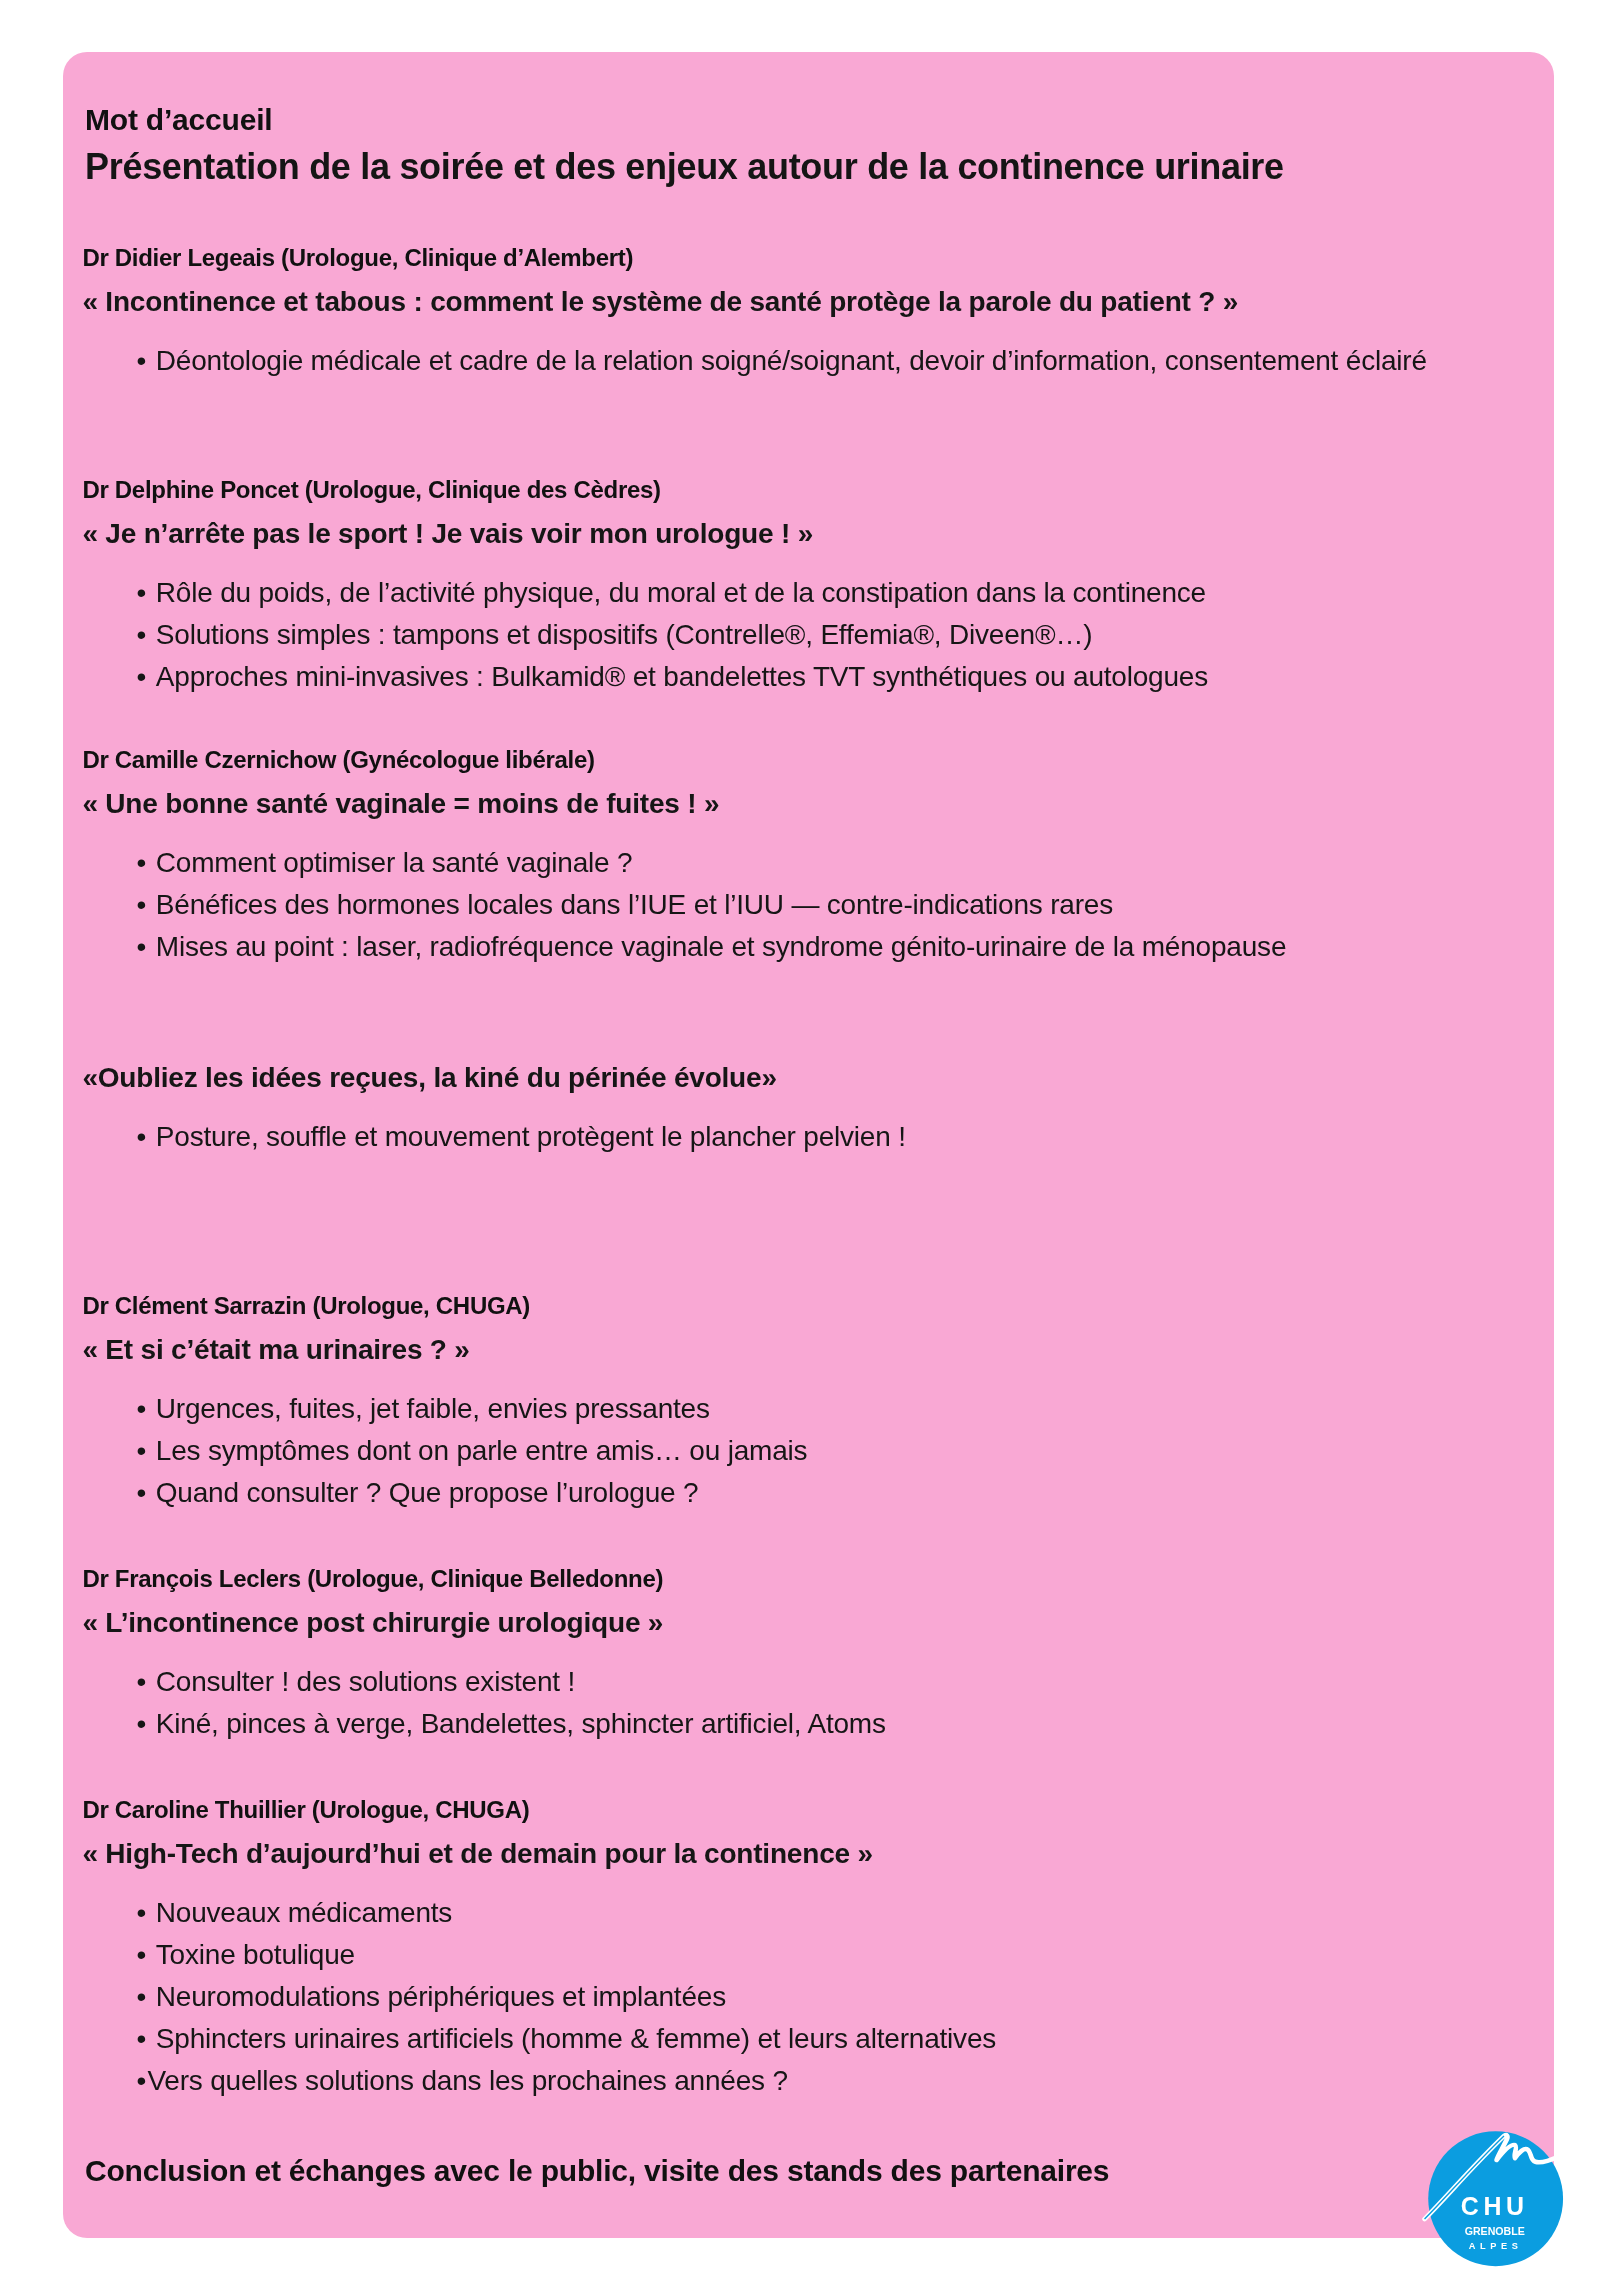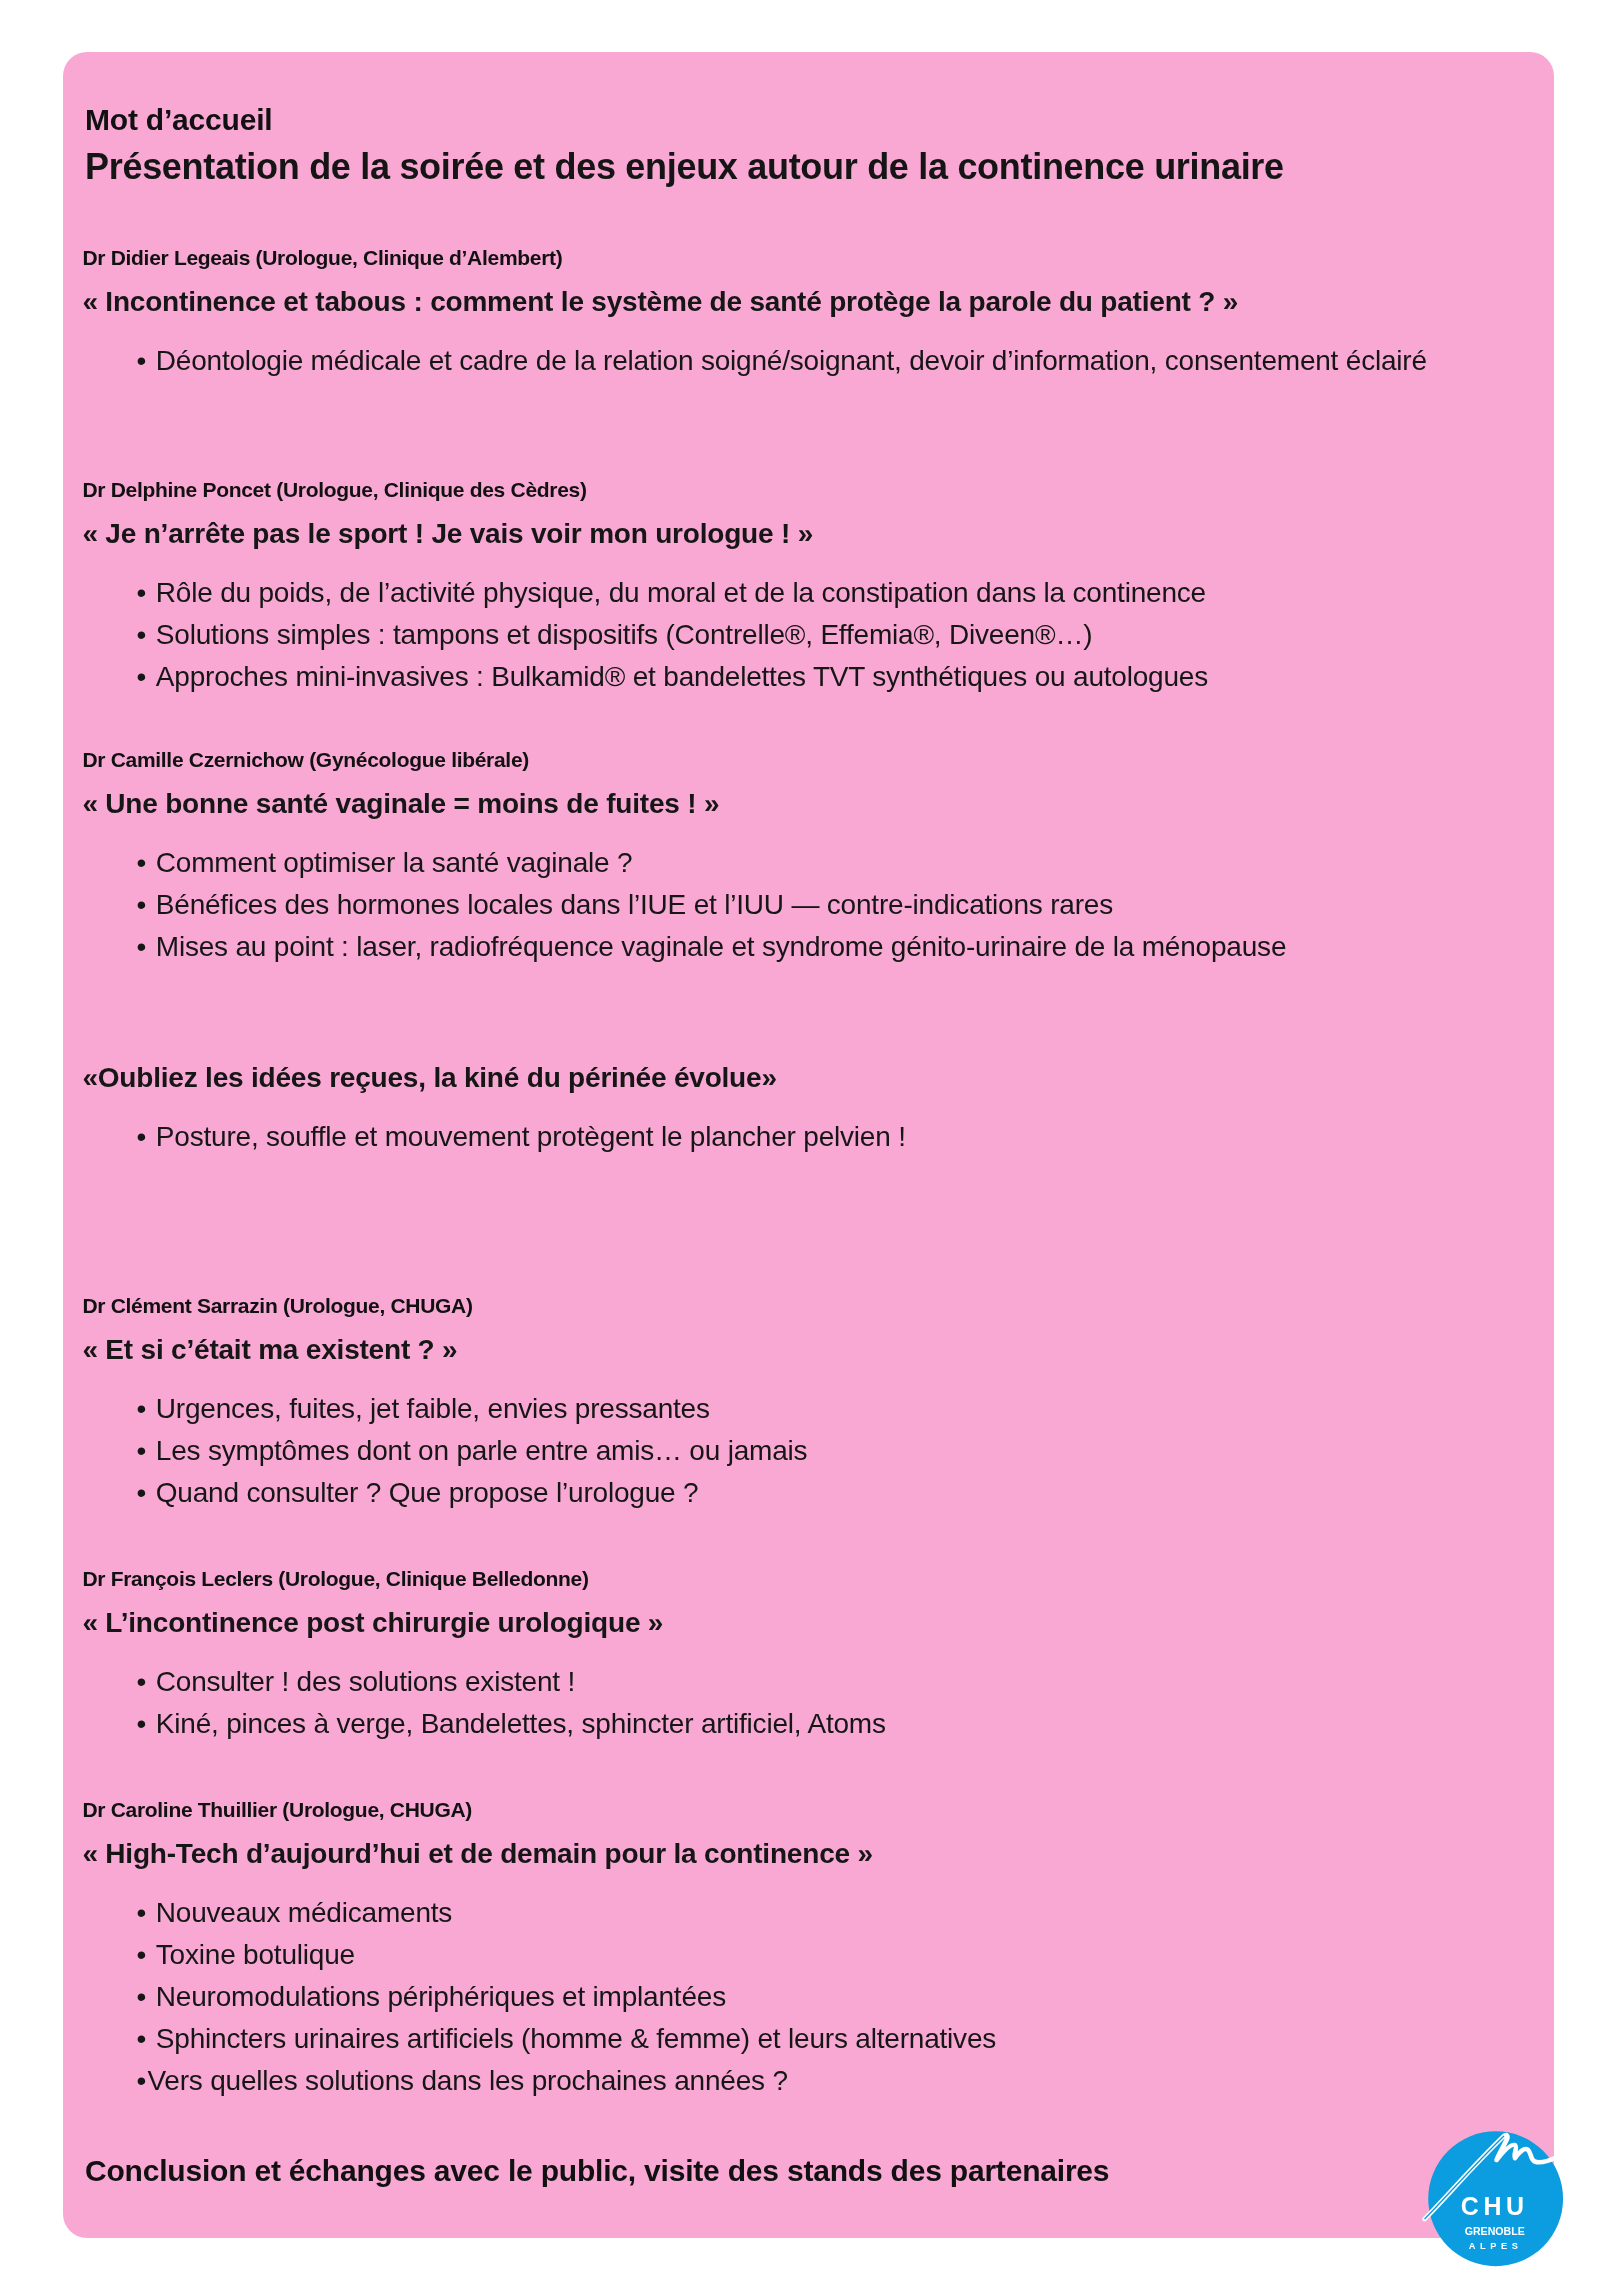--- a/index.html
+++ b/index.html
@@ -17,21 +17,21 @@
   .welcome-title {
     position: absolute; left: 22px; top: 51px;
     font-size: 30px; font-weight: bold; letter-spacing: -0.2px; white-space: nowrap;
   }
   .welcome-sub {
     position: absolute; left: 22px; top: 94px;
     font-size: 36px; font-weight: bold; letter-spacing: -0.3px; white-space: nowrap; color:#151515;
   }
   .section { position: absolute; left: 19.4px; width: 1440px; }
   .speaker {
-    font-size: 21px; font-weight: bold; line-height: 42px; letter-spacing: -0.3px;
+    font-size: 24px; font-weight: bold; line-height: 42px; letter-spacing: -0.3px;
     margin: 0; width: 1329px; color: #111;
   }
   .quote {
     font-size: 28px; line-height: 42px; margin: 1.8px 0 0 0; font-weight: bold; letter-spacing: -0.2px;
     white-space: nowrap; color:#161616;
   }
   .bullets { list-style: none; margin: 17px 0 0 0; padding: 0 0 0 54px; }
   .bullet {
     font-size: 28px; line-height: 42px; letter-spacing: -0.2px; color:#161616;
     width: 1338px;
@@ -83,21 +83,21 @@
 
     <div class="section" style="top:1003px">
       <div class="quote">«Oubliez les idées reçues, la kiné du périnée évolue»</div>
       <ul class="bullets">
         <li class="bullet"><span class="dot">•</span><span>Posture, souffle et mouvement protègent le plancher pelvien !</span></li>
       </ul>
     </div>
 
     <div class="section" style="top:1233px">
       <h2 class="speaker">Dr Clément Sarrazin (Urologue, CHUGA)</h2>
-      <div class="quote">« Et si c’était ma existent ? »</div>
+      <div class="quote">« Et si c’était ma urinaires ? »</div>
       <ul class="bullets">
         <li class="bullet"><span class="dot">•</span><span>Urgences, fuites, jet faible, envies pressantes</span></li>
         <li class="bullet"><span class="dot">•</span><span>Les symptômes dont on parle entre amis… ou jamais</span></li>
         <li class="bullet"><span class="dot">•</span><span>Quand consulter ? Que propose l’urologue ?</span></li>
       </ul>
     </div>
 
     <div class="section" style="top:1506px">
       <h2 class="speaker">Dr François Leclers (Urologue, Clinique Belledonne)</h2>
       <div class="quote">« L’incontinence post chirurgie urologique »</div>

